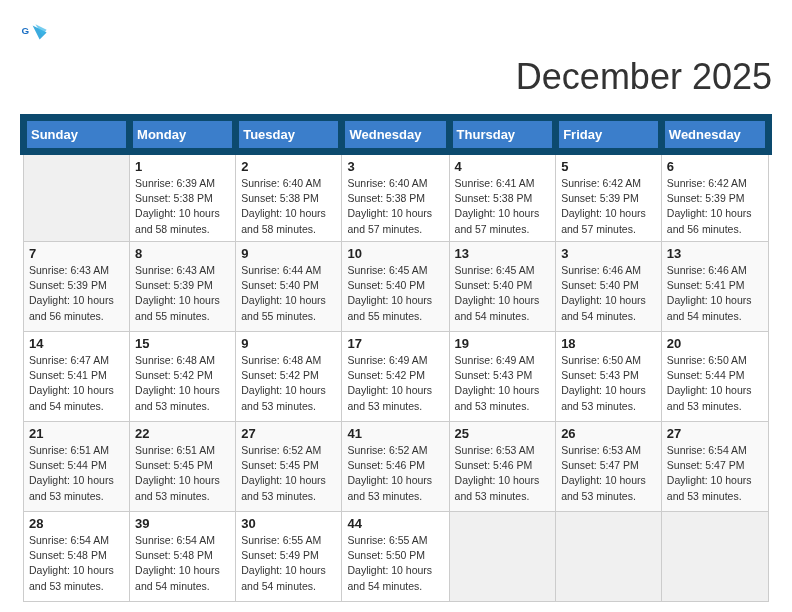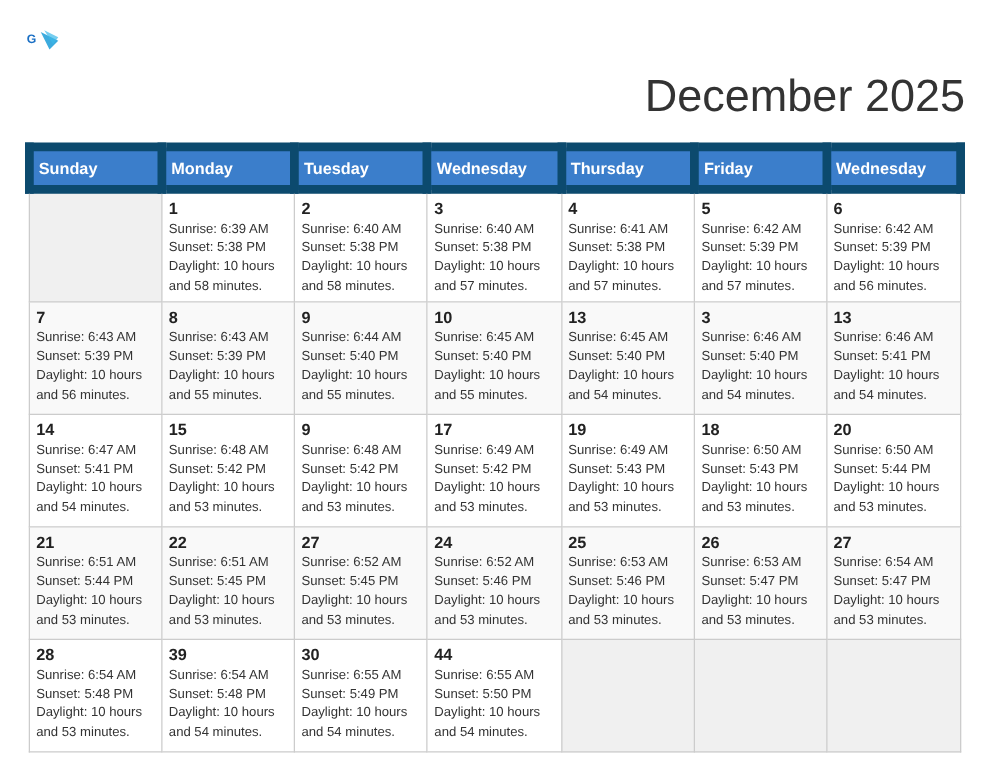--- a/index.html
+++ b/index.html
@@ -213,21 +213,21 @@
         </td>
         <td>
           <span class="day-num">22</span>
           <div class="day-info">Sunrise: 6:51 AM<br>Sunset: 5:45 PM<br>Daylight: 10 hours<br>and 53 minutes.</div>
         </td>
         <td>
           <span class="day-num">27</span>
           <div class="day-info">Sunrise: 6:52 AM<br>Sunset: 5:45 PM<br>Daylight: 10 hours<br>and 53 minutes.</div>
         </td>
         <td>
-          <span class="day-num">24</span>
+          <span class="day-num">41</span>
           <div class="day-info">Sunrise: 6:52 AM<br>Sunset: 5:46 PM<br>Daylight: 10 hours<br>and 53 minutes.</div>
         </td>
         <td>
           <span class="day-num">25</span>
           <div class="day-info">Sunrise: 6:53 AM<br>Sunset: 5:46 PM<br>Daylight: 10 hours<br>and 53 minutes.</div>
         </td>
         <td>
           <span class="day-num">26</span>
           <div class="day-info">Sunrise: 6:53 AM<br>Sunset: 5:47 PM<br>Daylight: 10 hours<br>and 53 minutes.</div>
         </td>

